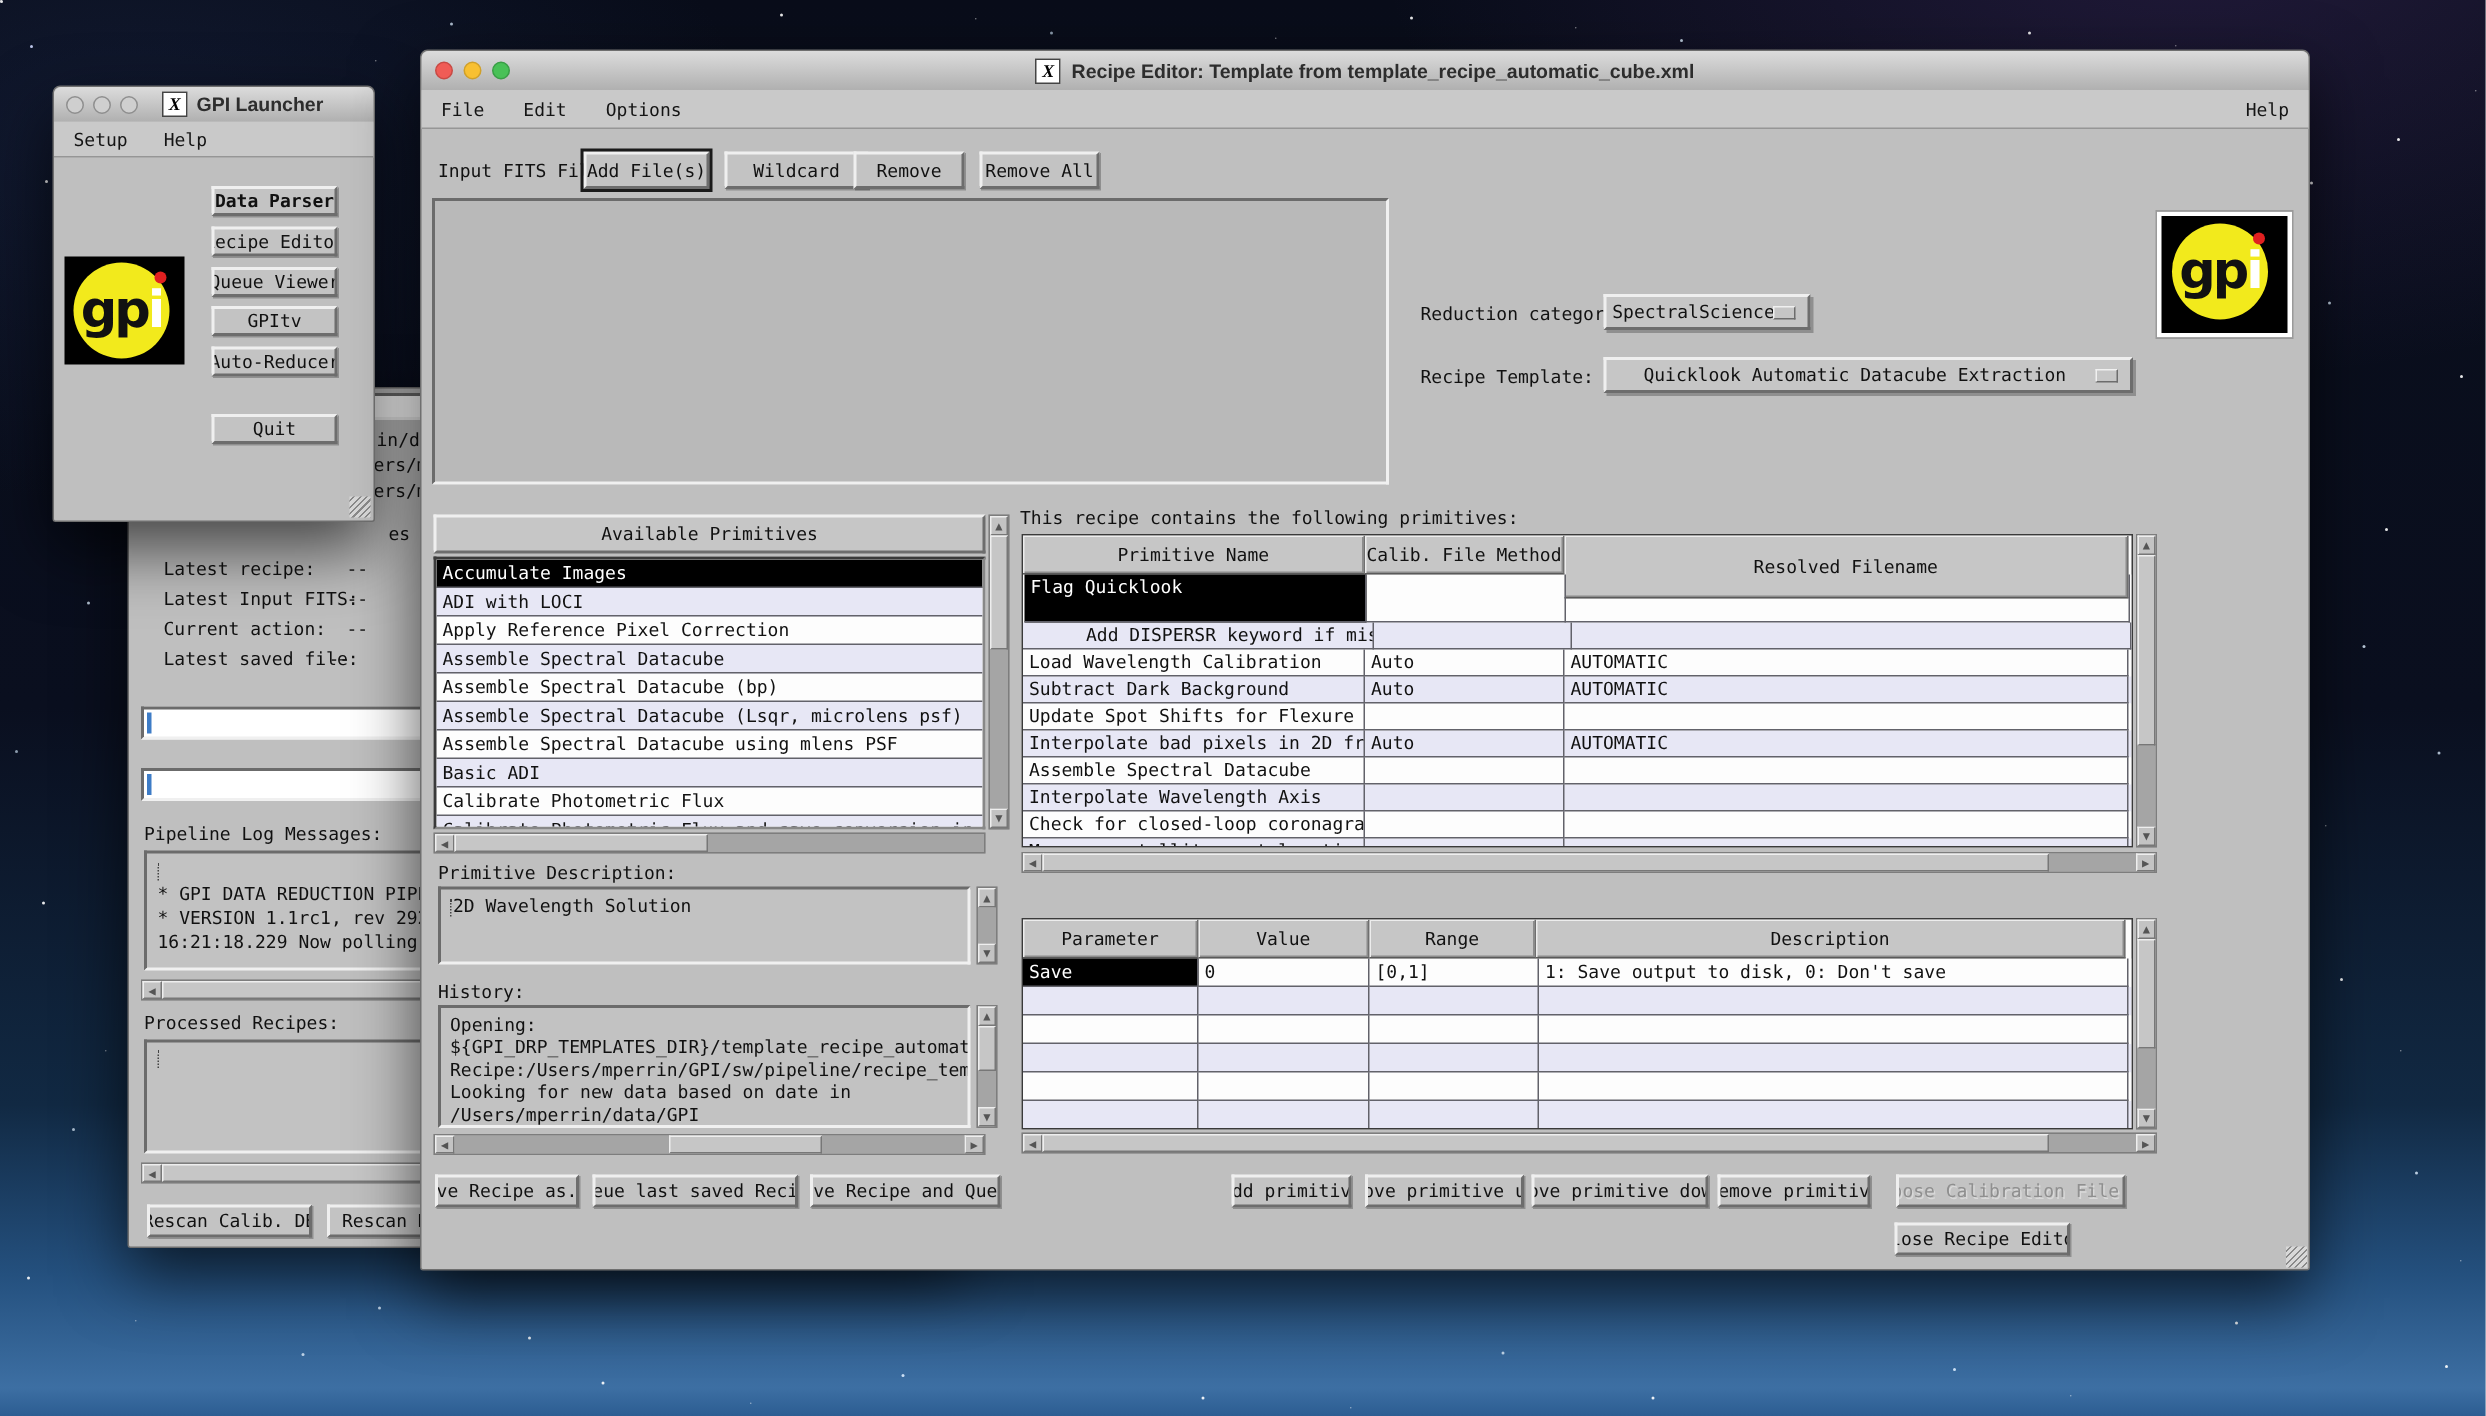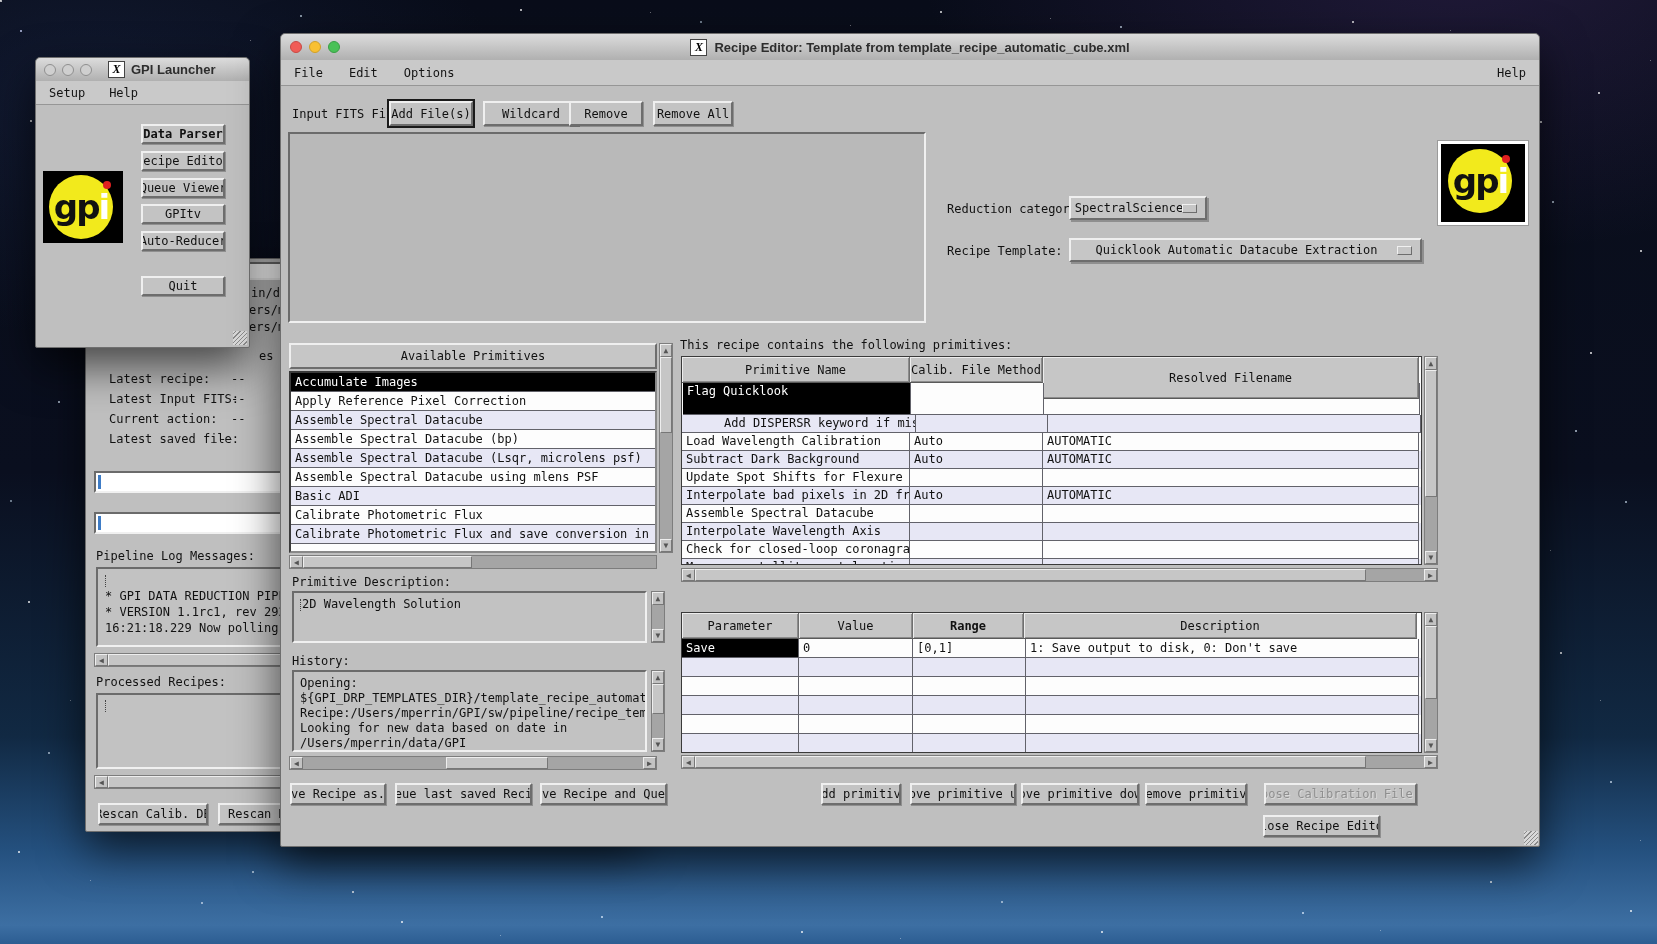--- a/index.html
+++ b/index.html
@@ -227,20 +227,21 @@
   <div class="dd" style="left:788px;top:204px;width:353px;height:24px;">
     <span style="margin-right:18px;">Quicklook Automatic Datacube Extraction</span>
     <span class="ddind"></span>
   </div>
 
   <div class="listhdr" style="left:8px;top:309px;width:368px;height:26px;">
     <span>Available Primitives</span>
   </div>
   <div class="list" style="left:8px;top:337px;width:368px;height:182px;">
     <div class="lrow sel">Accumulate Images</div>
+    <div class="lrow alt">ADI with LOCI</div>
     <div class="lrow">Apply Reference Pixel Correction</div>
     <div class="lrow alt">Assemble Spectral Datacube</div>
     <div class="lrow">Assemble Spectral Datacube (bp)</div>
     <div class="lrow alt">Assemble Spectral Datacube (Lsqr, microlens psf)</div>
     <div class="lrow">Assemble Spectral Datacube using mlens PSF</div>
     <div class="lrow alt">Basic ADI</div>
     <div class="lrow">Calibrate Photometric Flux</div>
     <div class="lrow alt">Calibrate Photometric Flux and save conversion in DB</div>
   </div>
   <div class="vsb" style="left:378px;top:309px;width:14px;height:210px;">
@@ -362,21 +363,21 @@
     <div class="trough">
         <div class="thumb" style="left:0;top:0;bottom:0;width:92%;"></div>
       </div>
     <div class="sa">▶</div>
   </div>
 
   <div class="tbl" style="left:400px;top:578px;width:741px;height:141px;">
     <div class="thead" style="height:26px;">
       <div class="th" style="width:117px;height:26px;">Parameter</div>
       <div class="th" style="width:114px;height:26px;">Value</div>
-      <div class="th" style="width:111px;height:26px;font-weight:bold;">Range</div>
+      <div class="th" style="width:111px;height:26px;">Range</div>
       <div class="th" style="width:393px;height:26px;">Description</div>
     </div>
     <div class="trr rowa" style="height:19px;line-height:18px;">
       <div class="td sel" style="width:117px;">Save</div>
       <div class="td" style="width:114px;">0</div>
       <div class="td" style="width:113px;">[0,1]</div>
       <div class="td" style="width:393px;">1: Save output to disk, 0: Don't save</div>
     </div>
     <div class="trr rowb" style="height:19px;">
       <div class="td" style="width:117px;"></div>

